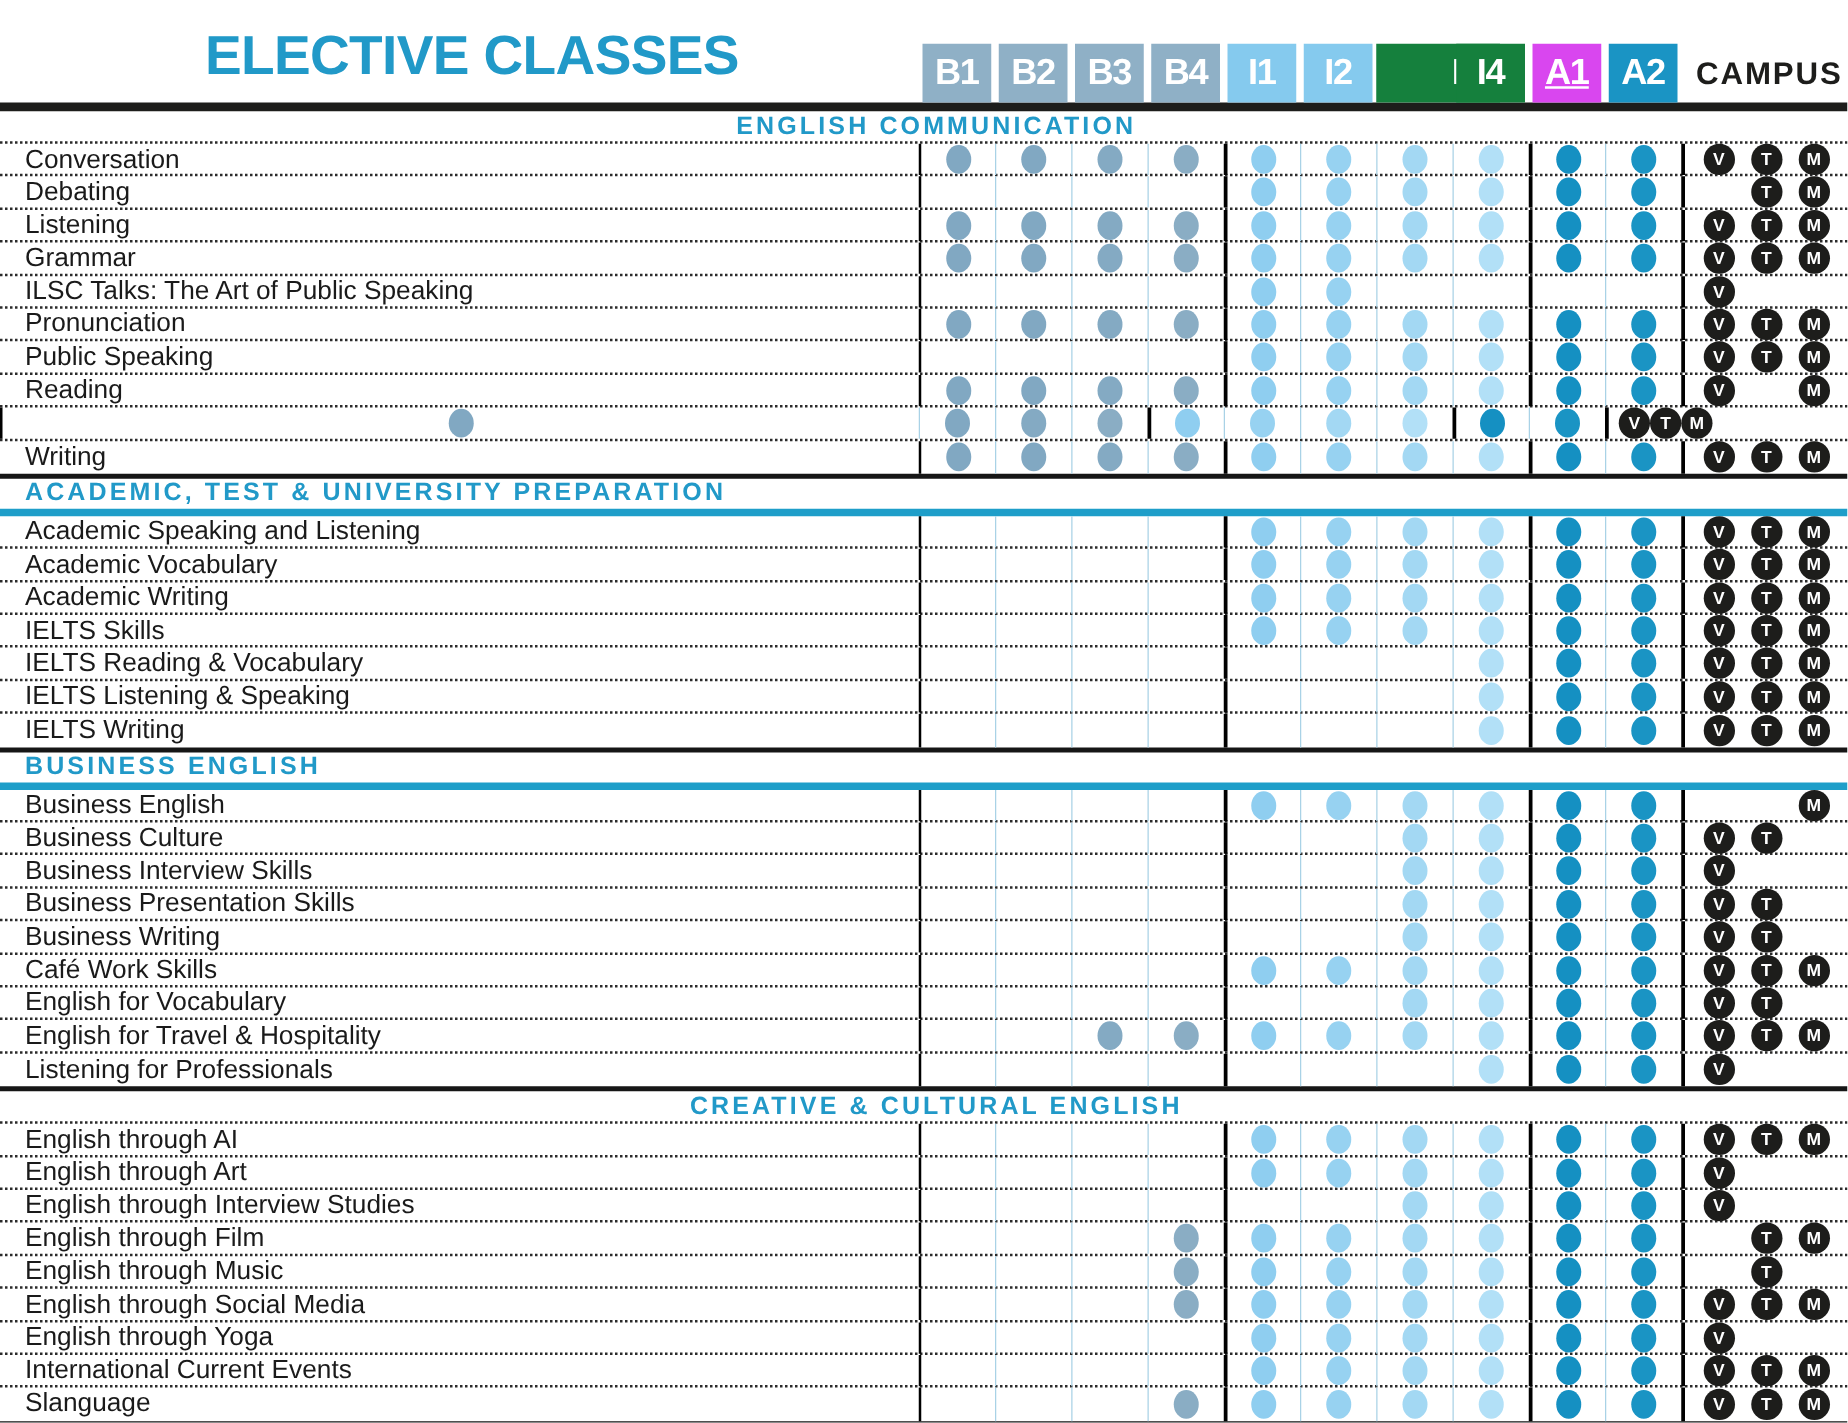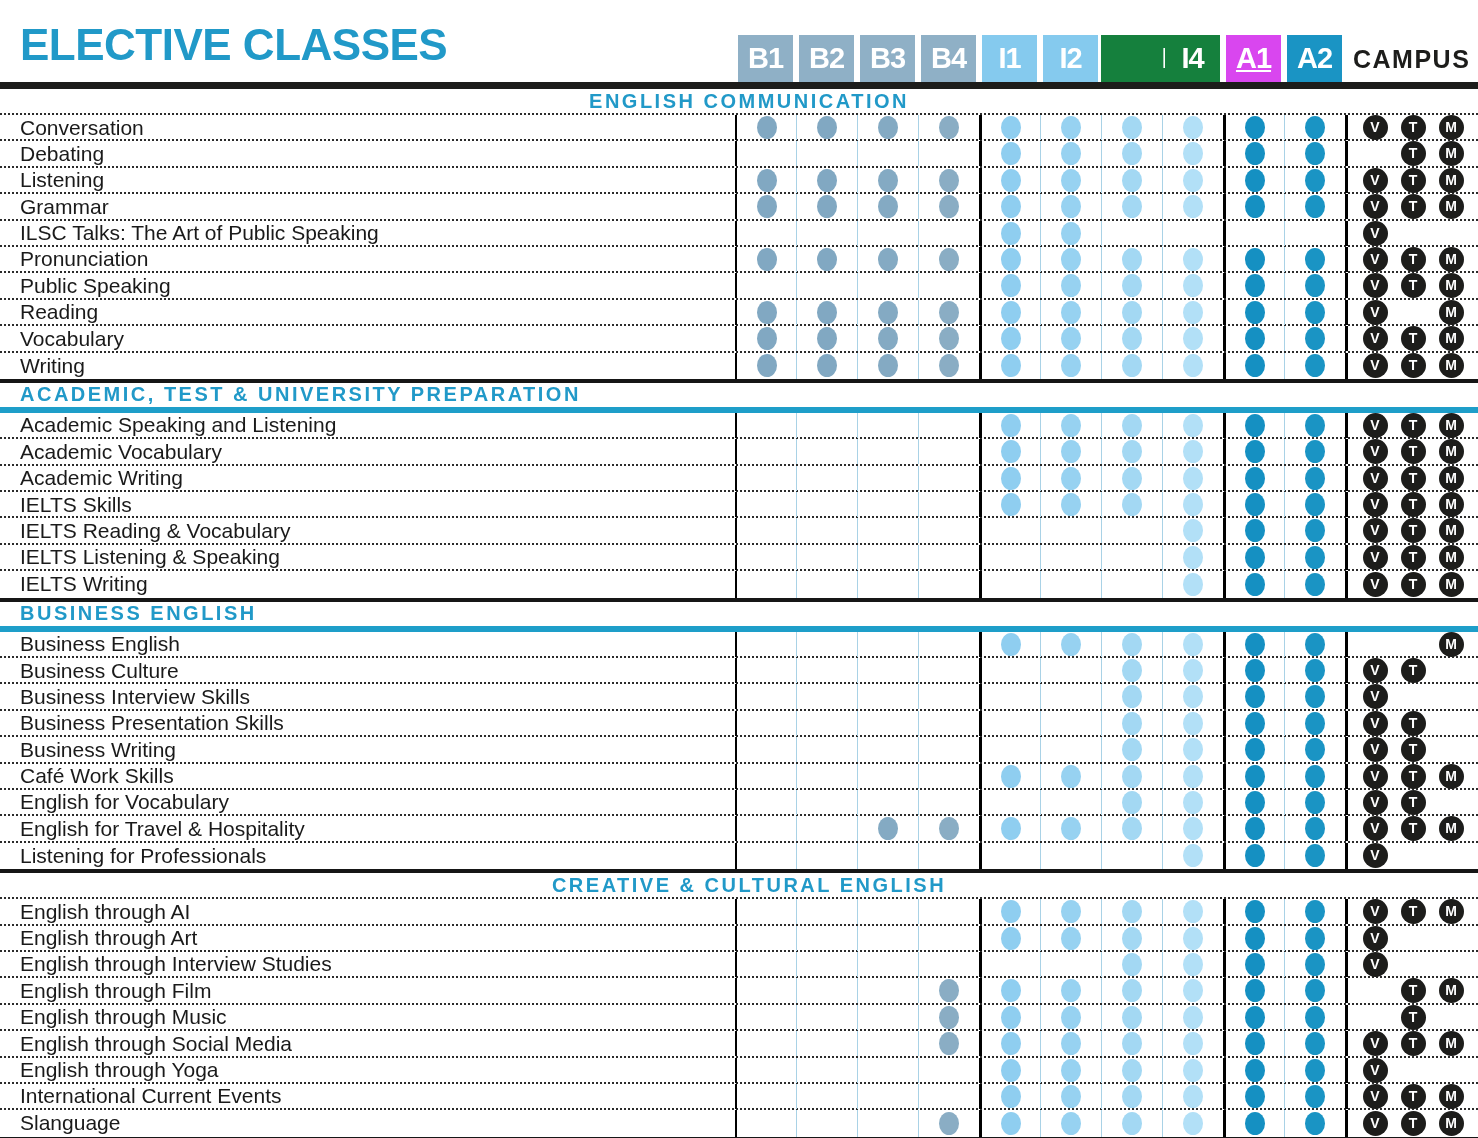--- a/index.html
+++ b/index.html
@@ -10,20 +10,21 @@
   }
   .page{width:1478px;height:1138px;background:#fff;}
 
   
   .header{
     display:grid;
     grid-template-columns:735px repeat(10,61px) 1fr;
     align-items:end;
     height:74px;
     padding-top:8px;
+    text-align:center;
   }
   .page-title{
     margin:0;
     padding-left:20px;
     font-size:44px;
     font-weight:bold;
     letter-spacing:-0.5px;
     color:#2199c8;
     line-height:62px;
     align-self:center;
@@ -433,21 +434,20 @@
             <span class="campus-slot">
               <span class="campus-icon">V</span>
             </span>
             <span class="campus-slot"></span>
             <span class="campus-slot">
               <span class="campus-icon">M</span>
             </span>
           </div>
         </div>
         <div class="row">
-          <div class="cell-name">Vocabulary</div>
           <div class="cell-level table-start">
             <span class="dot" style="background: rgb(129, 168, 194);"></span>
           </div>
           <div class="cell-level inner">
             <span class="dot" style="background: rgb(129, 168, 194);"></span>
           </div>
           <div class="cell-level inner">
             <span class="dot" style="background: rgb(132, 170, 195);"></span>
           </div>
           <div class="cell-level inner">

